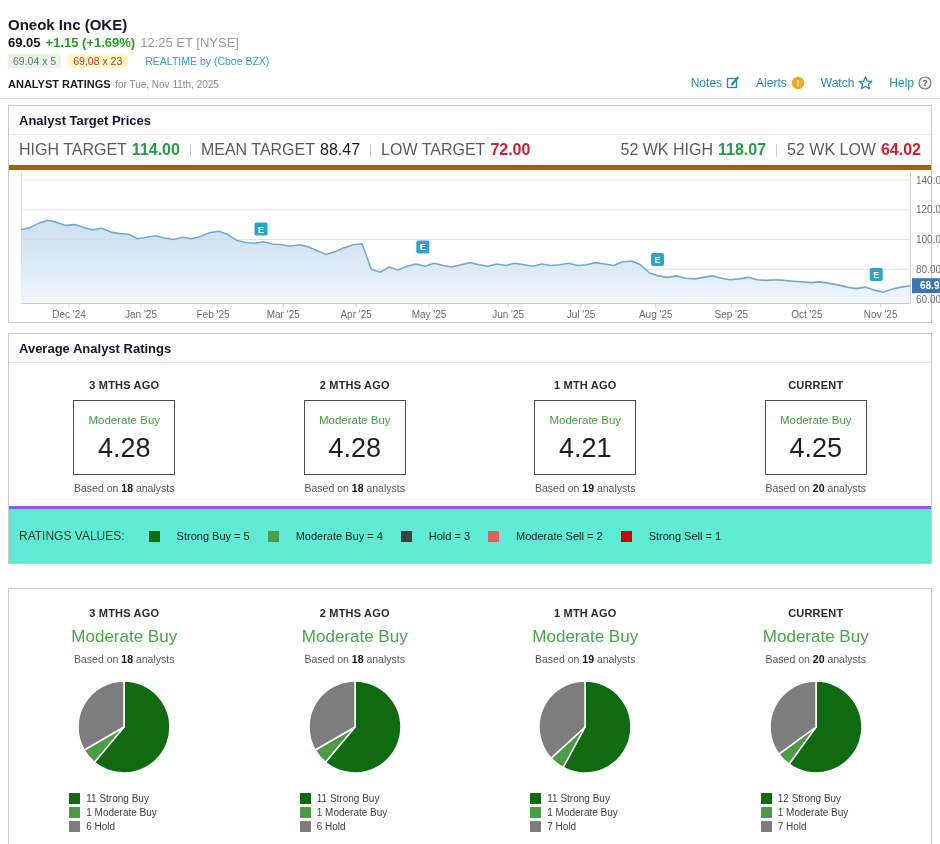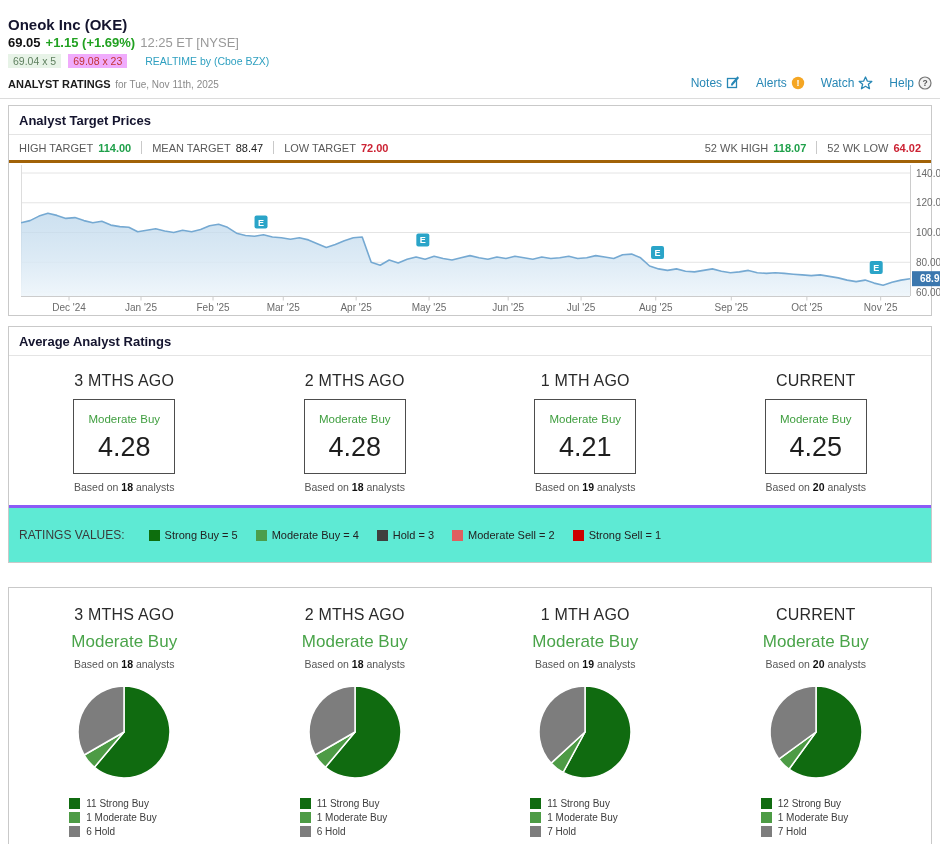--- a/index.html
+++ b/index.html
@@ -7,59 +7,59 @@
 body{height:844px;overflow:hidden}
 .page{padding:0 8px}
 
 .company{font-size:15px;font-weight:bold;color:#14142e;padding-top:16px}
 .price-row{font-size:13px;font-weight:bold;margin-top:2px;display:flex;align-items:baseline;gap:5px}
 .price{color:#111}
 .change{color:#21a121}
 .time{font-size:13px;color:#999;font-weight:normal}
 .quote-row{font-size:10.5px;margin-top:4px;display:flex;align-items:center;gap:7px}
 .bid{background:#e7f3e7;color:#5f805f;padding:1px 5px}
-.ask{background:#f0abfc;color:#c23434;padding:1px 5px}
+.ask{background:#fef9c3;color:#c23434;padding:1px 5px}
 .realtime{color:#2fa0c0;margin-left:11px}
 .meta-row{display:flex;justify-content:space-between;align-items:center;margin:6px -8px 0;padding:0 8px 6px;border-bottom:1px solid #dcdcdc}
 .page-label{font-size:11px;font-weight:bold;color:#1c1c1c}
 .page-date{font-size:10px;color:#8a8a8a;font-weight:normal}
 .links{display:flex;gap:16px;font-size:12px;color:#2787b5;align-items:center}
 .link{display:flex;align-items:center;gap:4px;cursor:pointer}
 .link svg{display:block}
 
 .section{border:1px solid #c9c9c9;background:#fff}
 .sec1{margin-top:6px}
 .sec2{margin-top:10px}
 .sec3{margin-top:24px}
 .section-header{font-size:13px;font-weight:bold;color:#14142e;padding:7px 10px 6px;border-bottom:1px solid #e4e4e4}
 
-.targets-row{display:flex;align-items:center;font-size:11px;padding:6px 10px;border-bottom:3px solid #a16207}
+.targets-row{display:flex;align-items:center;font-size:16px;padding:6px 10px;border-bottom:5px solid #a16207}
 .t-item{display:flex;align-items:center;gap:5px}
 .t-label{color:#5a5a5a}
 .t-sep{width:1px;height:13px;background:#c9c9c9;margin:0 10px}
 .t-green{color:#1fa04a;font-weight:bold}
 .t-black{color:#1c1c1c;font-weight:normal}
 .t-red{color:#cc2233;font-weight:bold}
 .t-spacer{flex:1}
 
 .chart-wrap{padding:2px 0 0 12px}
 #priceChart{display:block}
 
 .avg-cols{display:flex;padding:16px 0 12px}
 .avg-col{flex:1;text-align:center}
-.period{font-size:16px;font-weight:normal;color:#2a2a2a;letter-spacing:.2px}
+.period{font-size:11px;font-weight:bold;color:#2a2a2a;letter-spacing:.2px}
 .rating-box{width:102px;margin:9px auto 7px;border:1px solid #4d4d4d;padding:13px 4px 12px;background:#fff}
 .rating-box .r-label{font-size:11.5px;color:#3f9e3f}
 .rating-box .r-value{font-size:27px;color:#1e1e1e;margin-top:9px;line-height:1}
 .based{font-size:10.5px;color:#555}
 .based b{color:#111}
 
 .legend-strip{display:flex;align-items:center;gap:18px;background:#5eead4;border-top:3px solid #8b5cf6;padding:20px 10px;font-size:11px}
 .legend-title{font-size:12px;color:#3a3a3a;margin-right:6px}
-.legend-item{display:flex;align-items:center;gap:5px;color:#222}
+.legend-item{display:flex;align-items:center;gap:17px;color:#222}
 .sq{width:11px;height:11px;display:inline-block}
 
 .bd-cols{display:flex;padding:18px 0 44px}
 .bd-col{flex:1;display:flex;flex-direction:column;align-items:center}
 .bd-rating{font-size:17px;color:#4aa44a;margin:8px 0 6px}
 .pie{margin-top:14px}
 .pie-legend{margin-top:15px;align-self:center;min-width:110px}
 .pl-row{display:flex;align-items:center;gap:6px;font-size:10px;color:#3d3d3d;margin-top:3px}
 .pl-sq{width:11px;height:11px;flex:0 0 11px}
 </style>

